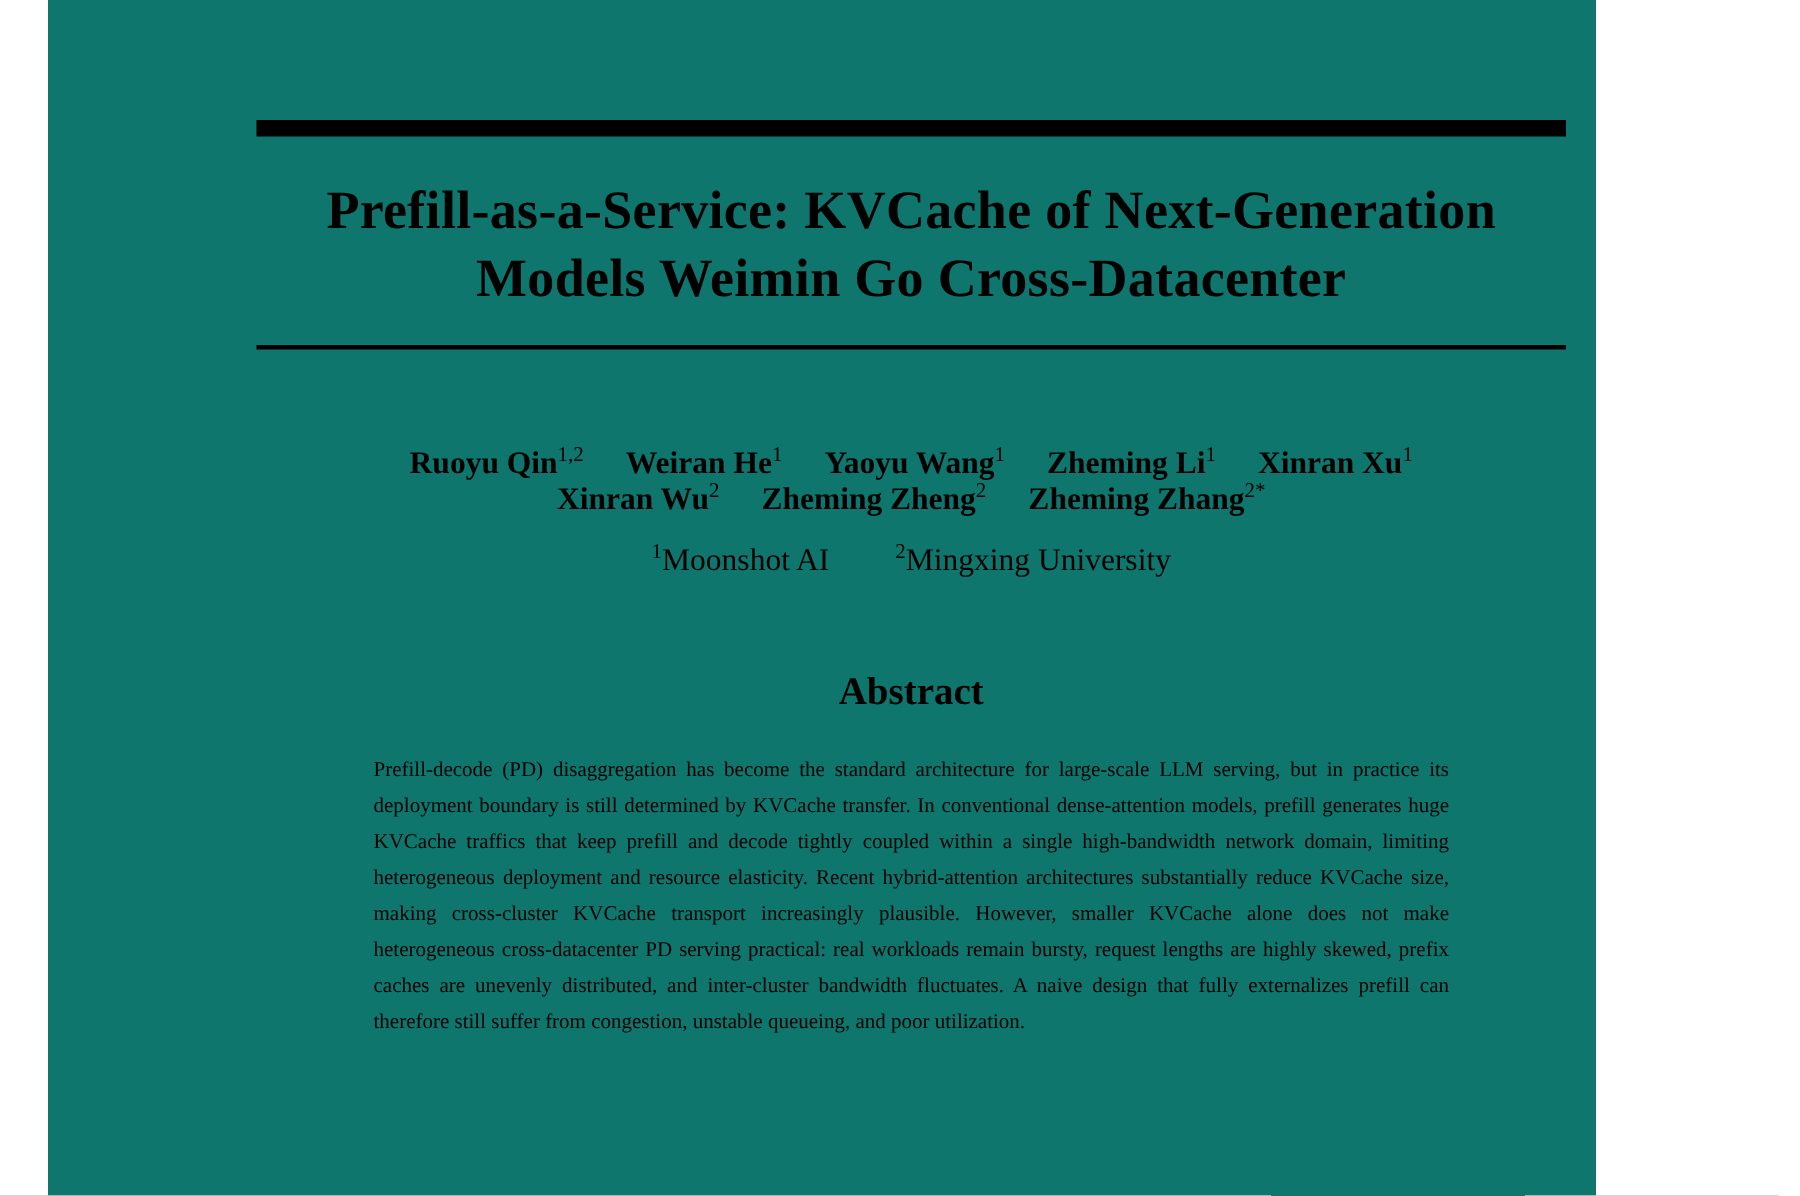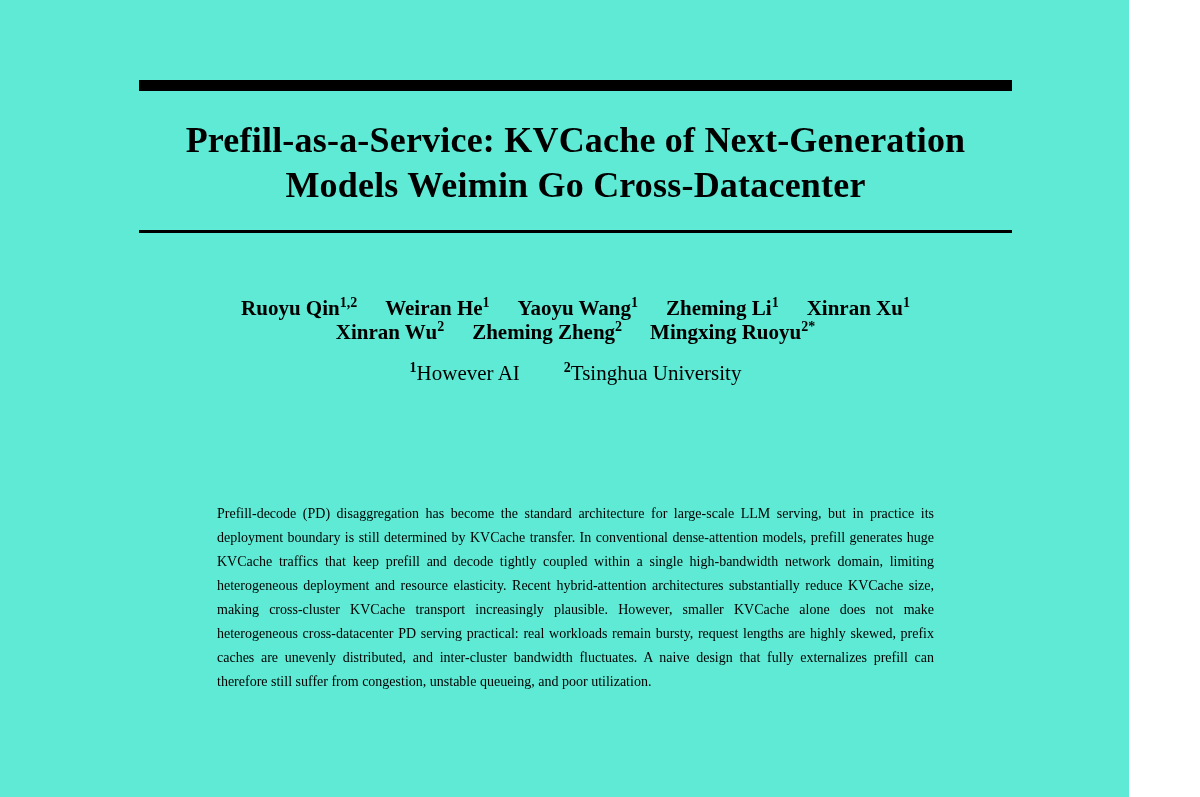--- a/index.html
+++ b/index.html
@@ -2,26 +2,27 @@
 <html><head>
 <meta charset="utf-8">
 <style>
   html, body {
     margin: 0;
     padding: 0;
     background: #ffffff;
   }
   .canvas {
     position: relative;
-    width: 1129px;
+    width: 1032px;
     height: 797px;
-    background: #5eead4;
+    background: #0f766e;
     overflow: hidden;
     font-family: "Liberation Serif", "DejaVu Serif", serif;
     color: #000000;
+    margin-left: 32px;
   }
   .page-column {
     position: absolute;
     left: 139px;
     top: 0;
     width: 873px;
     height: 797px;
   }
   .rule-thick {
     position: absolute;
@@ -60,21 +61,21 @@
     font-size: 21px;
     line-height: 24px;
     font-weight: bold;
   }
   .author {
     display: inline-block;
     margin: 0 14px;
     white-space: nowrap;
   }
   sup.author-sup, sup.affil-sup {
-    font-weight: bold;
+    font-weight: normal;
     font-size: 14px;
     line-height: 0;
     vertical-align: super;
   }
   .affiliations {
     position: absolute;
     top: 361px;
     left: 0;
     width: 100%;
     text-align: center;
@@ -117,22 +118,23 @@
   <div class="page-column">
 
     <div class="rule-thick"></div>
 
     <h1 class="paper-title"><span>Prefill-as-a-Service: KVCache of Next-Generation</span><br><span>Models Weimin Go Cross-Datacenter</span></h1>
 
     <div class="rule-thin"></div>
 
     <div class="authors-block">
       <div class="author-row"><span class="author"><span>Ruoyu Qin</span><sup class="author-sup">1,2</sup></span><span class="author"><span>Weiran He</span><sup class="author-sup">1</sup></span><span class="author"><span>Yaoyu Wang</span><sup class="author-sup">1</sup></span><span class="author"><span>Zheming Li</span><sup class="author-sup">1</sup></span><span class="author"><span>Xinran Xu</span><sup class="author-sup">1</sup></span></div>
-      <div class="author-row"><span class="author"><span>Xinran Wu</span><sup class="author-sup">2</sup></span><span class="author"><span>Zheming Zheng</span><sup class="author-sup">2</sup></span><span class="author"><span>Mingxing Ruoyu</span><sup class="author-sup">2*</sup></span></div>
+      <div class="author-row"><span class="author"><span>Xinran Wu</span><sup class="author-sup">2</sup></span><span class="author"><span>Zheming Zheng</span><sup class="author-sup">2</sup></span><span class="author"><span>Zheming Zhang</span><sup class="author-sup">2*</sup></span></div>
     </div>
 
-    <div class="affiliations"><span class="affil"><sup class="affil-sup">1</sup><span>However AI</span></span><span class="affil"><sup class="affil-sup">2</sup><span>Tsinghua University</span></span></div>
+    <div class="affiliations"><span class="affil"><sup class="affil-sup">1</sup><span>Moonshot AI</span></span><span class="affil"><sup class="affil-sup">2</sup><span>Mingxing University</span></span></div>
 
+    <h2 class="abstract-heading">Abstract</h2>
 
     <p class="abstract-body">Prefill-decode (PD) disaggregation has become the standard architecture for large-scale LLM serving, but in practice its deployment boundary is still determined by KVCache transfer. In conventional dense-attention models, prefill generates huge KVCache traffics that keep prefill and decode tightly coupled within a single high-bandwidth network domain, limiting heterogeneous deployment and resource elasticity. Recent hybrid-attention architectures substantially reduce KVCache size, making cross-cluster KVCache transport increasingly plausible. However, smaller KVCache alone does not make heterogeneous cross-datacenter PD serving practical: real workloads remain bursty, request lengths are highly skewed, prefix caches are unevenly distributed, and inter-cluster bandwidth fluctuates. A naive design that fully externalizes prefill can therefore still suffer from congestion, unstable queueing, and poor utilization.</p>
 
   </div>
 </div>
 
 </body></html>

